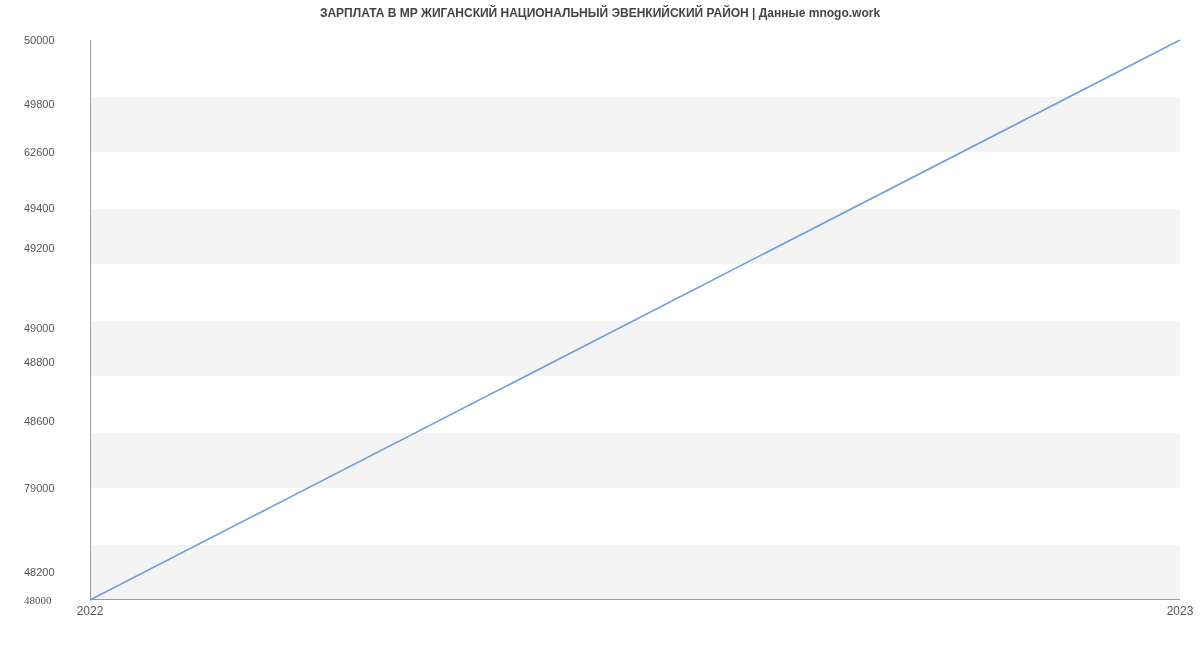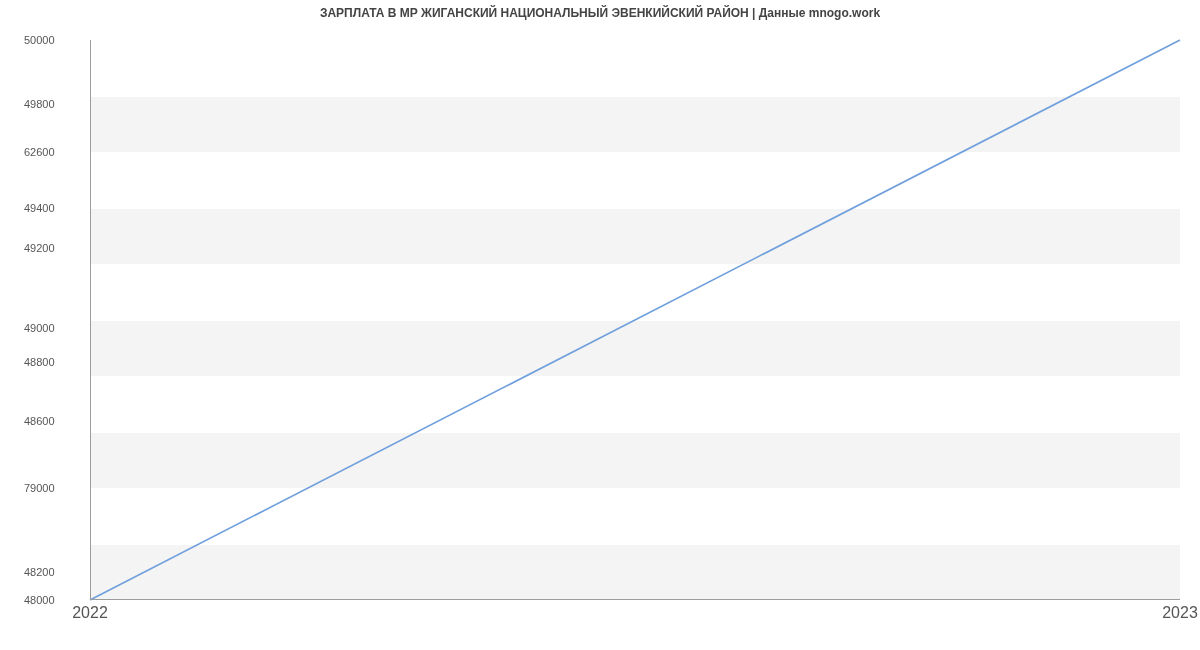--- a/index.html
+++ b/index.html
@@ -54,21 +54,21 @@
     position: absolute;
     right: 1116px; 
     transform: translateY(-50%);
     font-size: 11px;
     color: #555555;
     width: 60px;
   }
   .x-tick-label {
     position: absolute;
     top: 604px;
-    font-size: 16px;
+    font-size: 12px;
     color: #555555;
     transform: translateX(-50%);
   }
   svg.line-layer {
     position: absolute;
     left: 0;
     top: 0;
     width: 100%;
     height: 100%;
     overflow: visible;
@@ -96,21 +96,21 @@
       <div class="grid-band" style="top: 56px; height: 56px;"></div>
       <div class="grid-line" style="top: 111.5px;"></div>
       <div class="grid-line" style="top: 55.5px;"></div>
       <div class="grid-line" style="top: -0.5px;"></div>
       <svg class="line-layer" id="line-layer" viewBox="0 0 1090 560" preserveAspectRatio="none">
         <path d="M0 560 L1090 0" fill="none" stroke="#6f9fdc" stroke-width="1.6"></path>
       </svg>
   <div class="axis-line" style="left: 0px; top: 0px; width: 1px; height: 560px;"></div>
       <div class="axis-line" style="left: 0px; top: 559px; width: 1090px; height: 1px;"></div>
     </div>
-<div class="y-tick-label" style="top: 600px;">48000</div>
+<div class="y-tick-label" style="top: 600px; font-family: Liberation Serif, serif;">48000</div>
     <div class="y-tick-label" style="top: 544px; margin-top: 28px;">48200</div>
     <div class="y-tick-label" style="top: 488px;">79000</div>
     <div class="y-tick-label" style="top: 421px;">48600</div>
     <div class="y-tick-label" style="top: 362px;">48800</div>
     <div class="y-tick-label" style="top: 320px; margin-top: 8px;">49000</div>
     <div class="y-tick-label" style="top: 248px;">49200</div>
     <div class="y-tick-label" style="top: 208px;">49400</div>
     <div class="y-tick-label" style="top: 152px;">62600</div>
     <div class="y-tick-label" style="top: 104px;">49800</div>
     <div class="y-tick-label" style="top: 40px;">50000</div>

